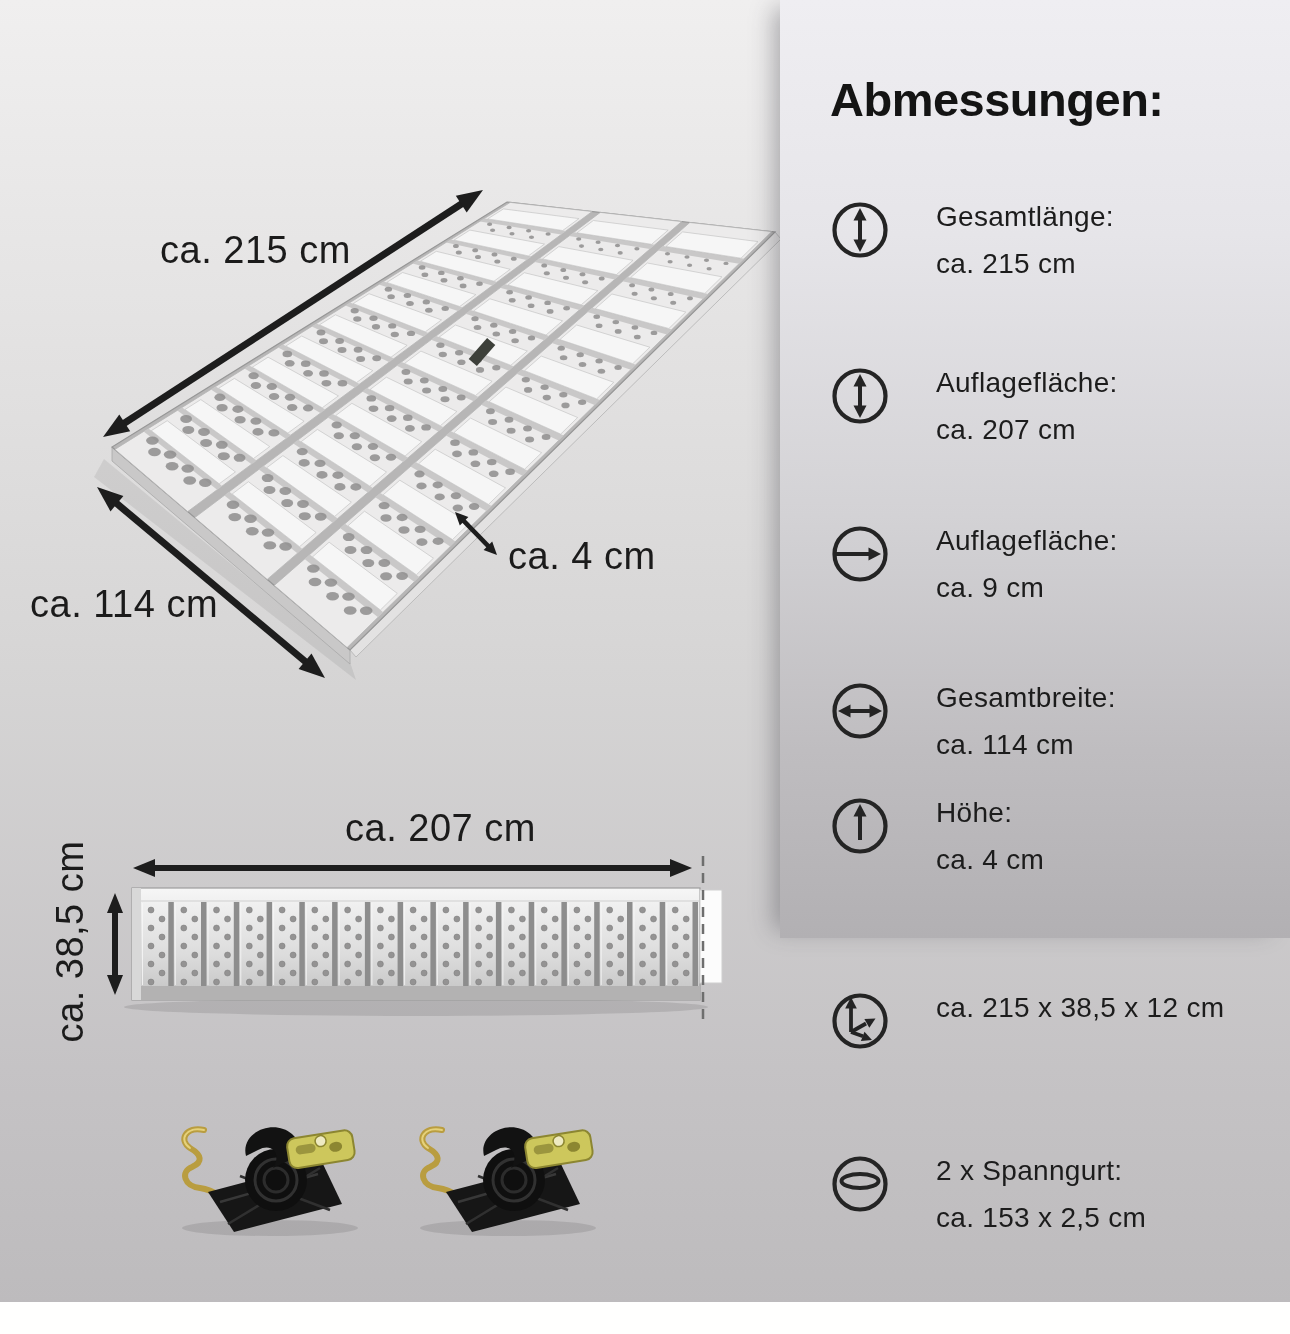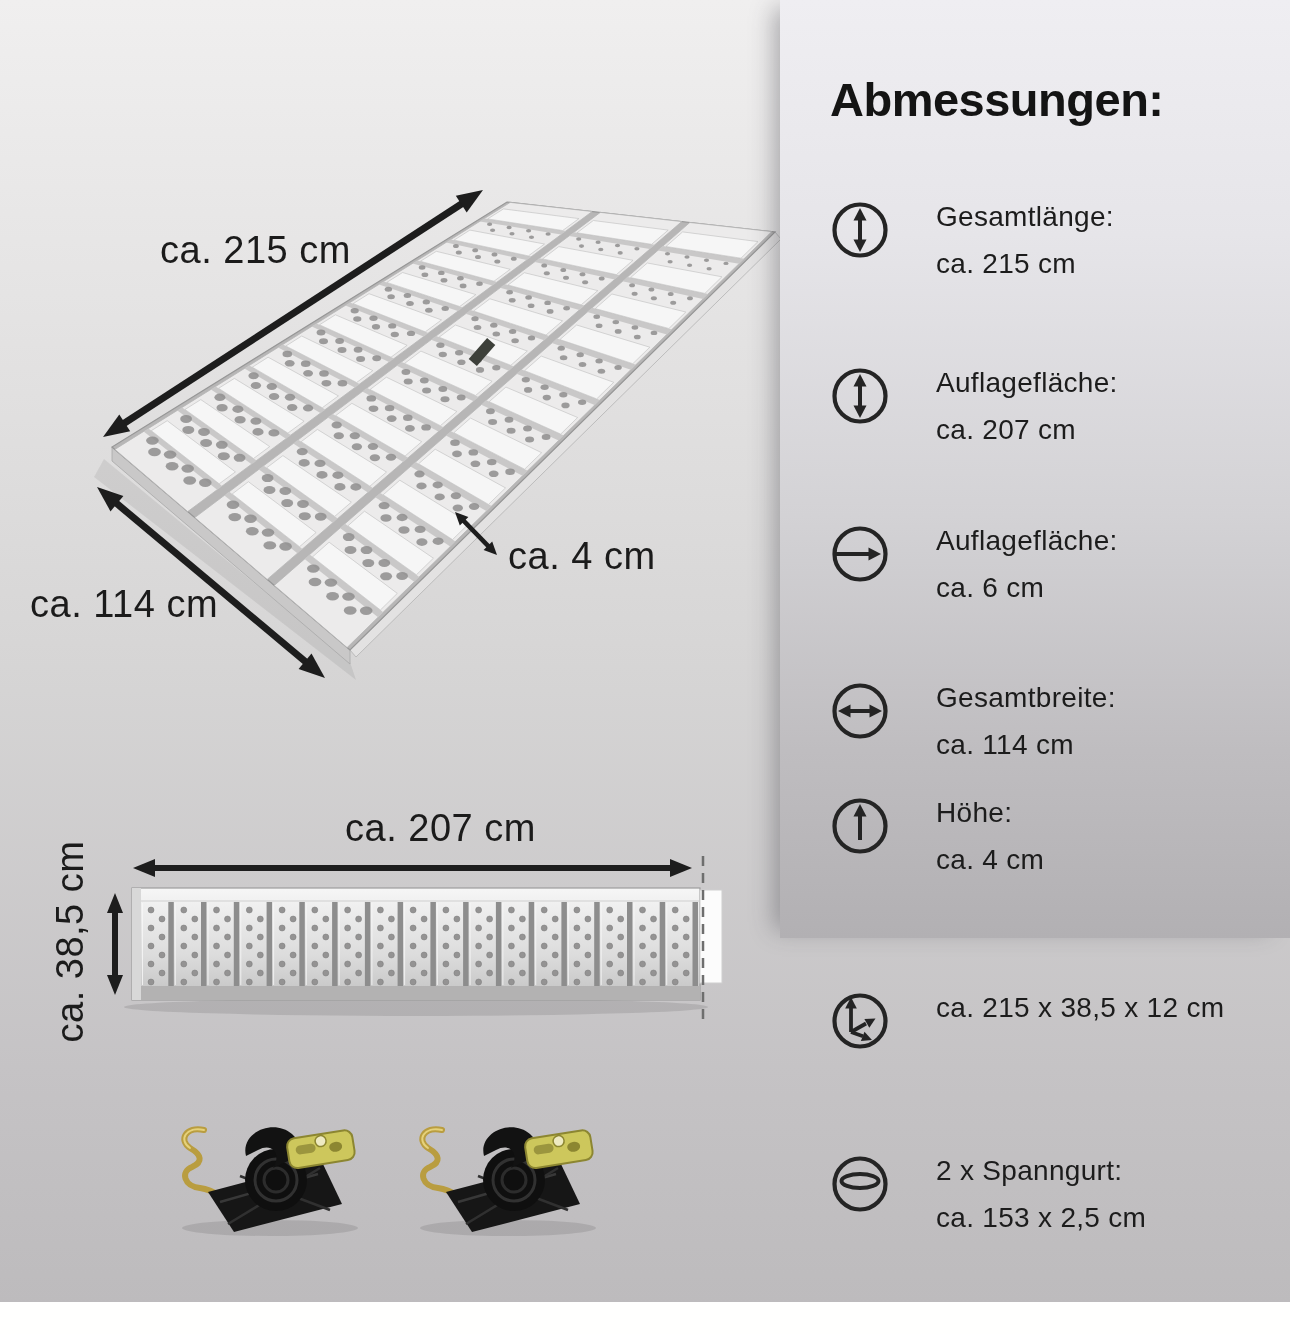--- a/index.html
+++ b/index.html
@@ -634,21 +634,21 @@
     <div class="item" style="top:520px">
       <span class="ic">
         <svg viewBox="0 0 60 60">
             <circle cx="30" cy="30" r="25.5" fill="none" stroke="#242424" stroke-width="4.2"></circle>
             <line x1="3" y1="30" x2="40" y2="30" stroke="#242424" stroke-width="4"></line>
             <polygon points="51,30 38.5,23.5 38.5,36.5" fill="#242424"></polygon>
           </svg>
       </span>
       <div class="txt">
         <div>Auflagefläche:</div>
-        <div>ca. 6 cm</div>
+        <div>ca. 9 cm</div>
       </div>
     </div>
 
     <div class="item" style="top:677px">
       <span class="ic">
         <svg viewBox="0 0 60 60">
             <circle cx="30" cy="30" r="25.5" fill="none" stroke="#242424" stroke-width="4.2"></circle>
             <line x1="17" y1="30" x2="43" y2="30" stroke="#242424" stroke-width="4"></line>
             <polygon points="8,30 20.5,23.5 20.5,36.5" fill="#242424"></polygon>
             <polygon points="52,30 39.5,23.5 39.5,36.5" fill="#242424"></polygon>

